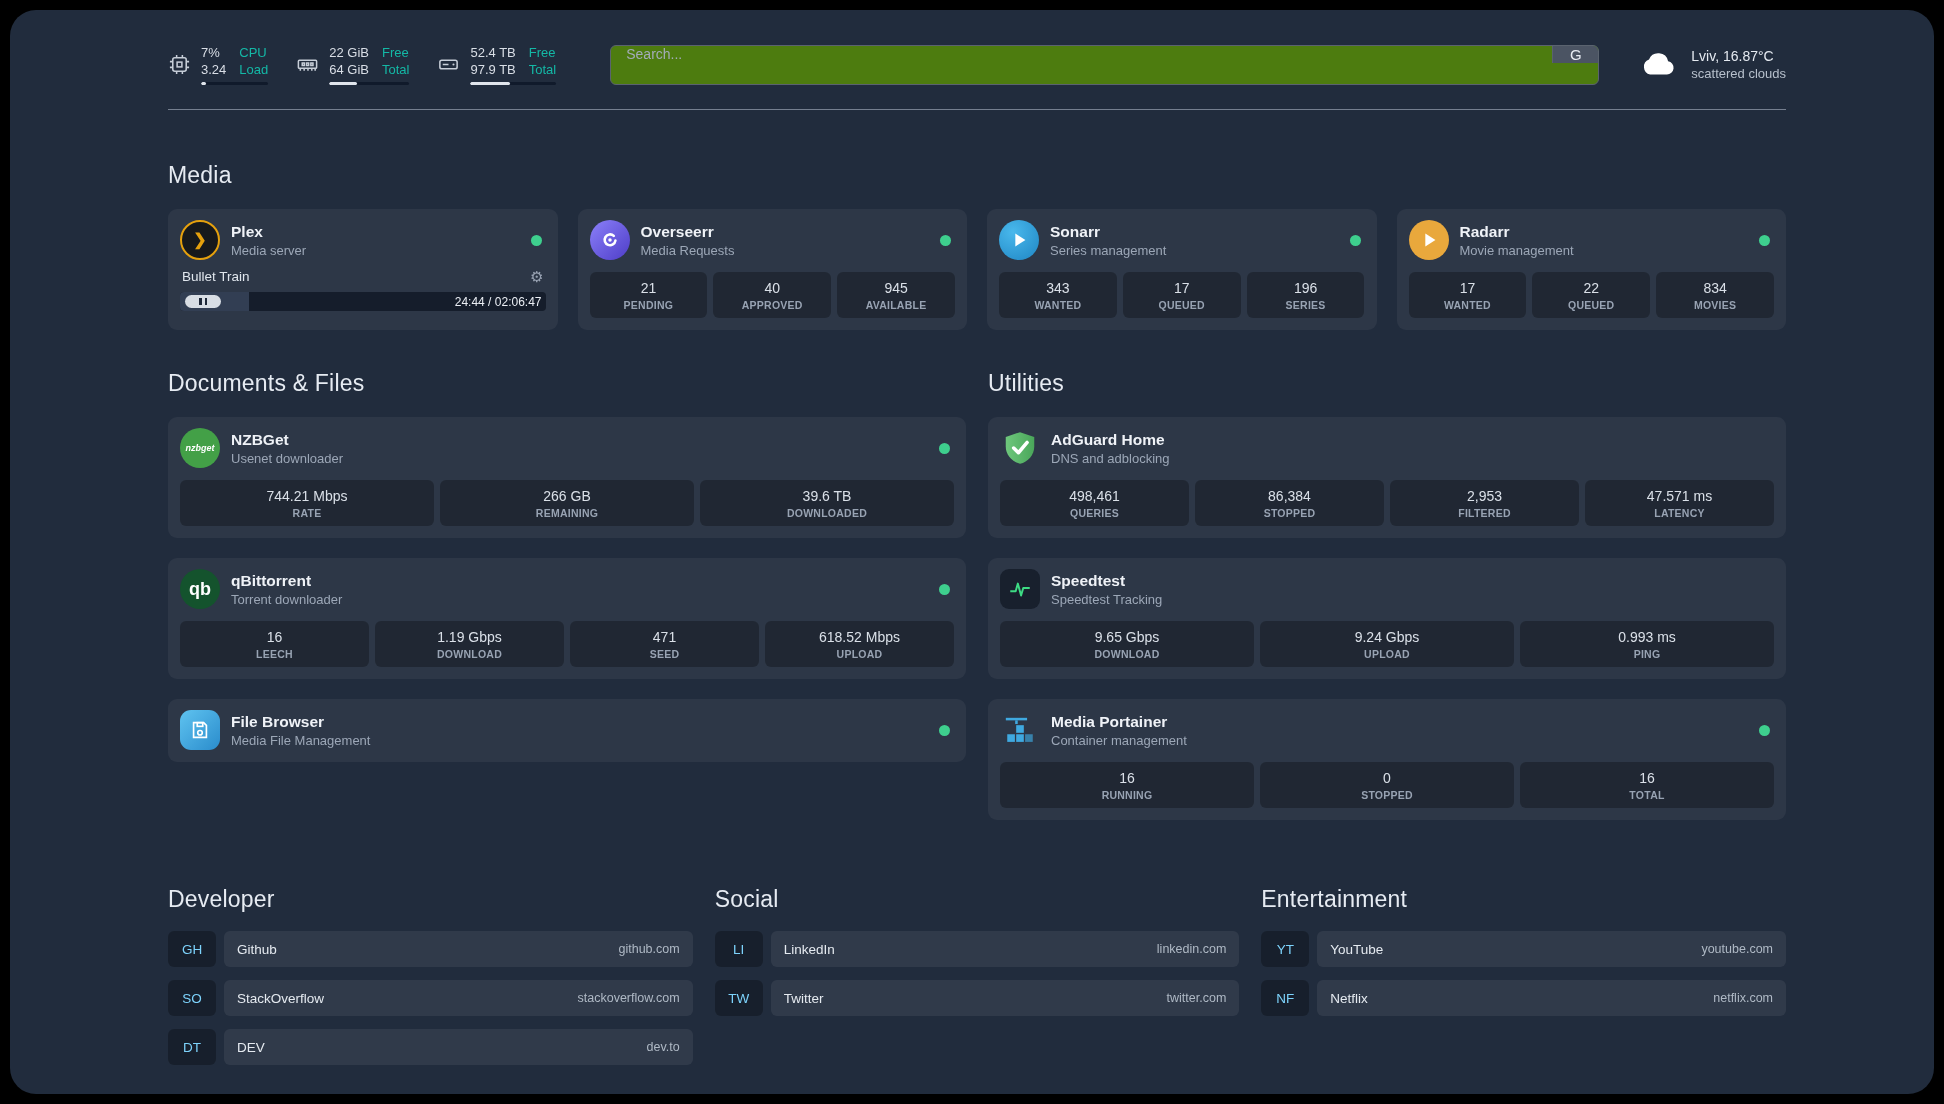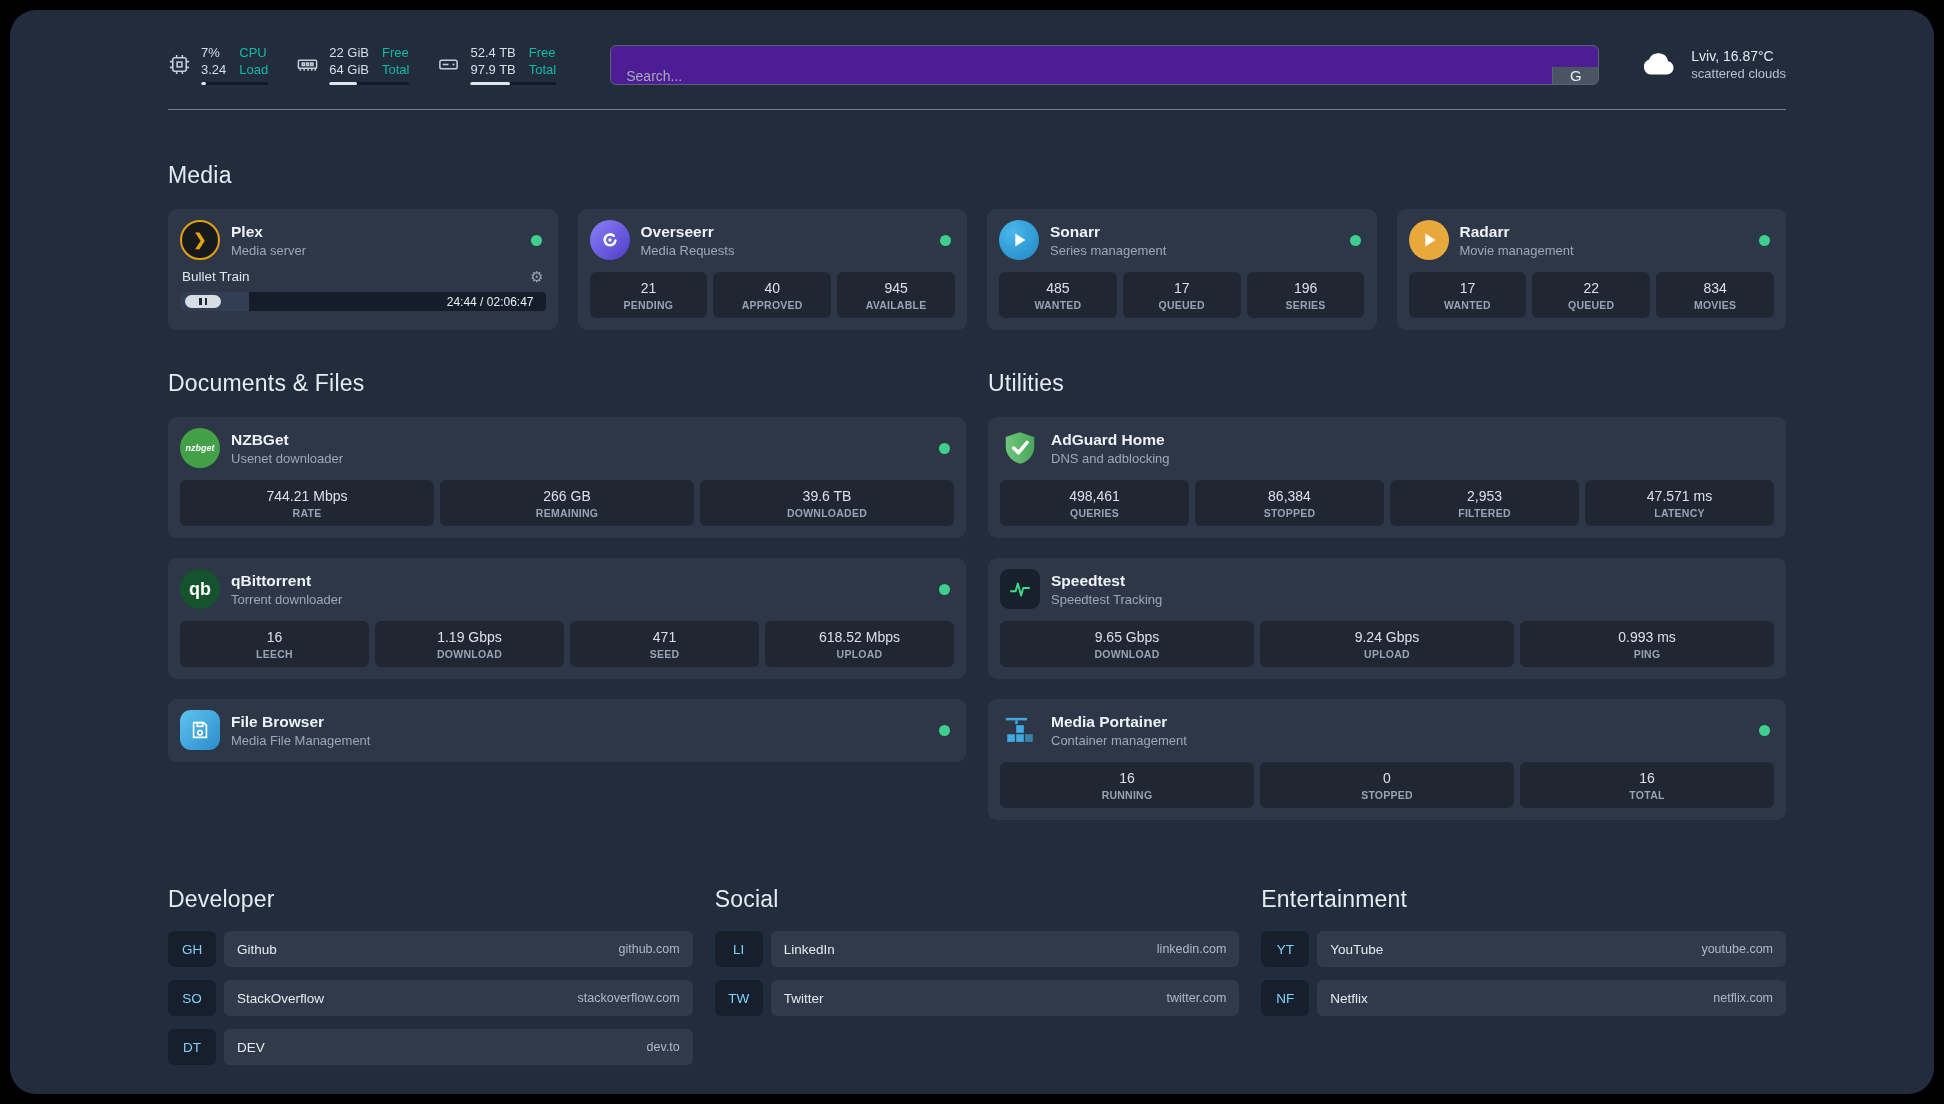--- a/index.html
+++ b/index.html
@@ -19,22 +19,22 @@
   .res { display:flex; align-items:center; gap:10px; margin-right:28px; }
   .res-icon svg { width:23px; height:23px; display:block; }
   .res-body { display:flex; flex-direction:column; }
   .res-cols { display:flex; gap:13px; font-size:13px; line-height:1.32; color:#d9dee6; }
   .res-col { display:flex; flex-direction:column; }
   .res-col.labels { color:#14b8a6; }
   .res-track { margin-top:4px; height:3px; border-radius:2px; background:#101a2b; position:relative; overflow:hidden; }
   .res-fill { position:absolute; left:0; top:0; bottom:0; background:#e0e5ec; border-radius:2px; }
 
   .search {
-    flex:1; display:flex; align-items:flex-end; height:40px;
-    background:#4c1d95; border:1px solid #5a636f; border-radius:6px;
+    flex:1; display:flex; align-items:flex-start; height:40px;
+    background:#4d7c0f; border:1px solid #5a636f; border-radius:6px;
     margin:0 40px 0 26px; overflow:hidden;gap:42px;
   }
   .search input {
     flex:1; background:transparent; border:none; outline:none;
     color:#e2e7ee; font-size:14px; padding:0 15px; font-family:inherit;
   }
   .search input::placeholder { color:#a3acb8; }
   .search-g {
     width:46px; display:flex; align-items:center; justify-content:center;
     background:#4b5463; border-left:1px solid #5a636f;
@@ -84,21 +84,21 @@
     margin-top:8px; height:19px; background:#151d2b; border-radius:4px;
     display:flex; align-items:center; position:relative; overflow:hidden; cursor:pointer;
   }
   .play-progress { position:absolute; left:0; top:0; bottom:0; background:#323e53; }
   .pause-chip {
     position:relative; width:36px; height:13px; margin-left:5px;
     background:#d8dde4; border-radius:7px;
     display:flex; align-items:center; justify-content:center; gap:3px; cursor:pointer;
   }
   .pause-chip i { display:block; width:2.5px; height:7px; background:#1d2737; }
-  .player-time { position:relative; margin-left:auto; padding-right:12px; font-size:12px; color:#eaeef4; }
+  .player-time { position:relative; margin-left:auto; padding-right:4px; font-size:12px; color:#eaeef4; }
 
   
   .icon-plex { background:#17191c; border:2.5px solid #e5a00d; color:#e5a00d; }
   .chev::before { content:"\276F"; font-size:16px; font-weight:700; line-height:1; }
   .icon-overseerr { background:linear-gradient(135deg,#8b80f9,#4e3dc8); }
   .icon-sonarr { background:radial-gradient(circle at 35% 30%,#49b8ec,#1f86c4); }
   .icon-radarr { background:#e9a83c; }
   .icon-nzbget { background:#43a047; color:#fff; font-size:9px; font-weight:700; font-style:italic; }
   .icon-qbit { background:#14532d; color:#fff; font-size:18px; font-weight:700; }
   .icon-filebrowser { background:linear-gradient(135deg,#5fc3f0,#2a8ccc); border-radius:11px; }
@@ -294,21 +294,21 @@
                 </svg>
             </div>
             <div>
               <div class="svc-name">Sonarr</div>
               <div class="svc-desc">Series management</div>
             </div>
             <span class="dot"></span>
           </div>
           <div class="stats">
             <div class="stat">
-              <div class="stat-val">485</div>
+              <div class="stat-val">343</div>
               <div class="stat-lab">WANTED</div>
             </div>
             <div class="stat">
               <div class="stat-val">17</div>
               <div class="stat-lab">QUEUED</div>
             </div>
             <div class="stat">
               <div class="stat-val">196</div>
               <div class="stat-lab">SERIES</div>
             </div>

